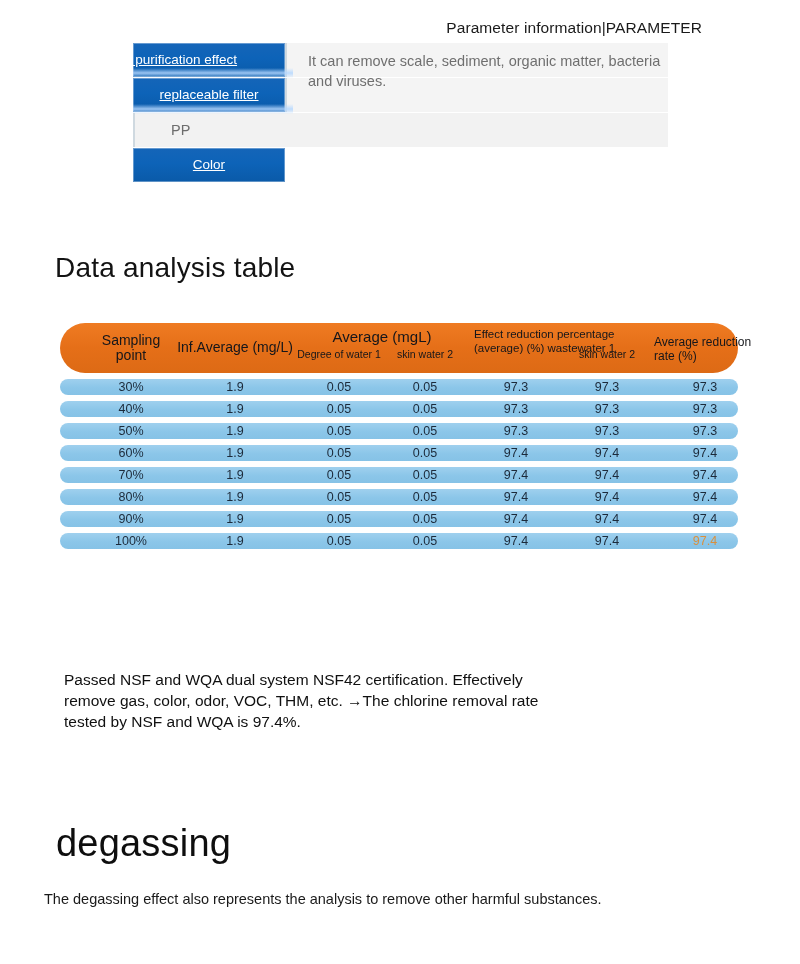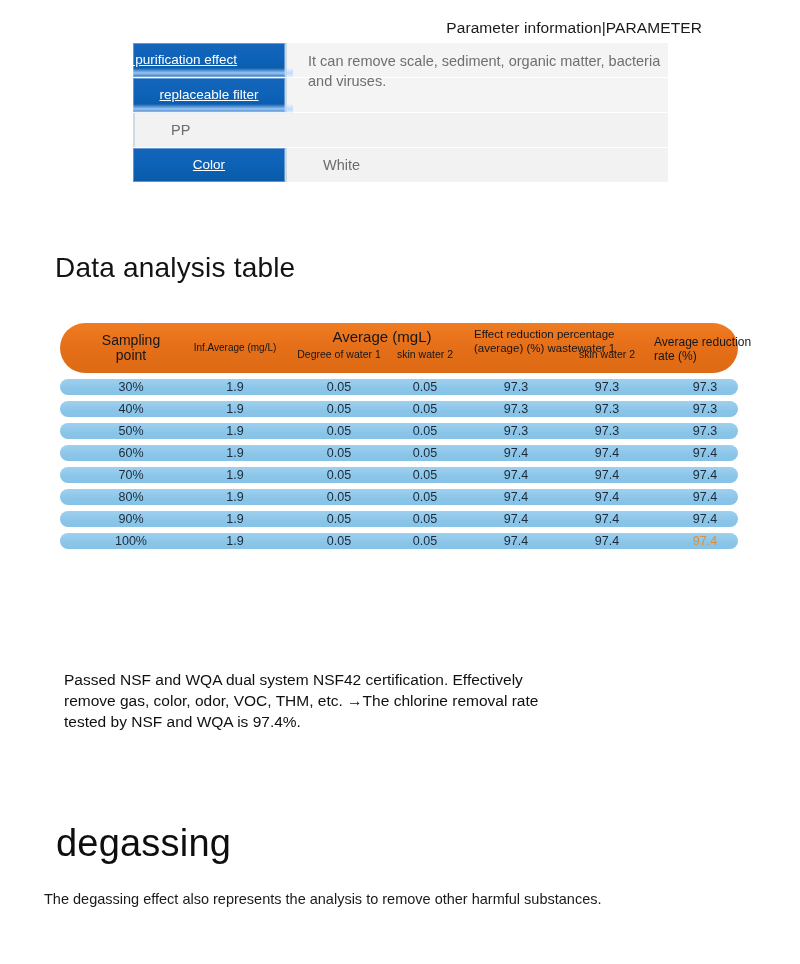--- a/index.html
+++ b/index.html
@@ -145,21 +145,21 @@
   .c3 { left: 322px; width: 86px; }
   .c4 { left: 408px; width: 96px; }
   .c5 { left: 504px; width: 86px; }
   .c6 { left: 590px; width: 110px; }
 
   
   .h-small {
     font-size: 14px;
     line-height: 1.1;
   }
-  .h-mid { font-size: 10px; }
+  .h-mid { font-size: 14px; }
   .h-grp-title {
     position: absolute;
     font-size: 15px;
     text-align: center;
     line-height: 1.1;
   }
   .h-sub {
     position: absolute;
     font-size: 10.5px;
     text-align: center;
@@ -224,21 +224,20 @@
     <div class="param-label">replaceable filter</div>
     <div class="param-value blank"></div>
   </div>
 
   <div class="param-row">
     <div class="param-value pale">PP</div>
   </div>
 
   <div class="param-row">
     <div class="param-label">Color</div>
-    <div class="param-value pale">White</div>
   </div>
 </div>
 
 <div class="sheen s1"></div>
 <div class="sheen s2"></div>
 
 <div class="param-desc-overlay">It can remove scale, sediment, organic matter, bacteria and viruses.</div>
 
 <div class="section-heading">Data analysis table</div>
 

